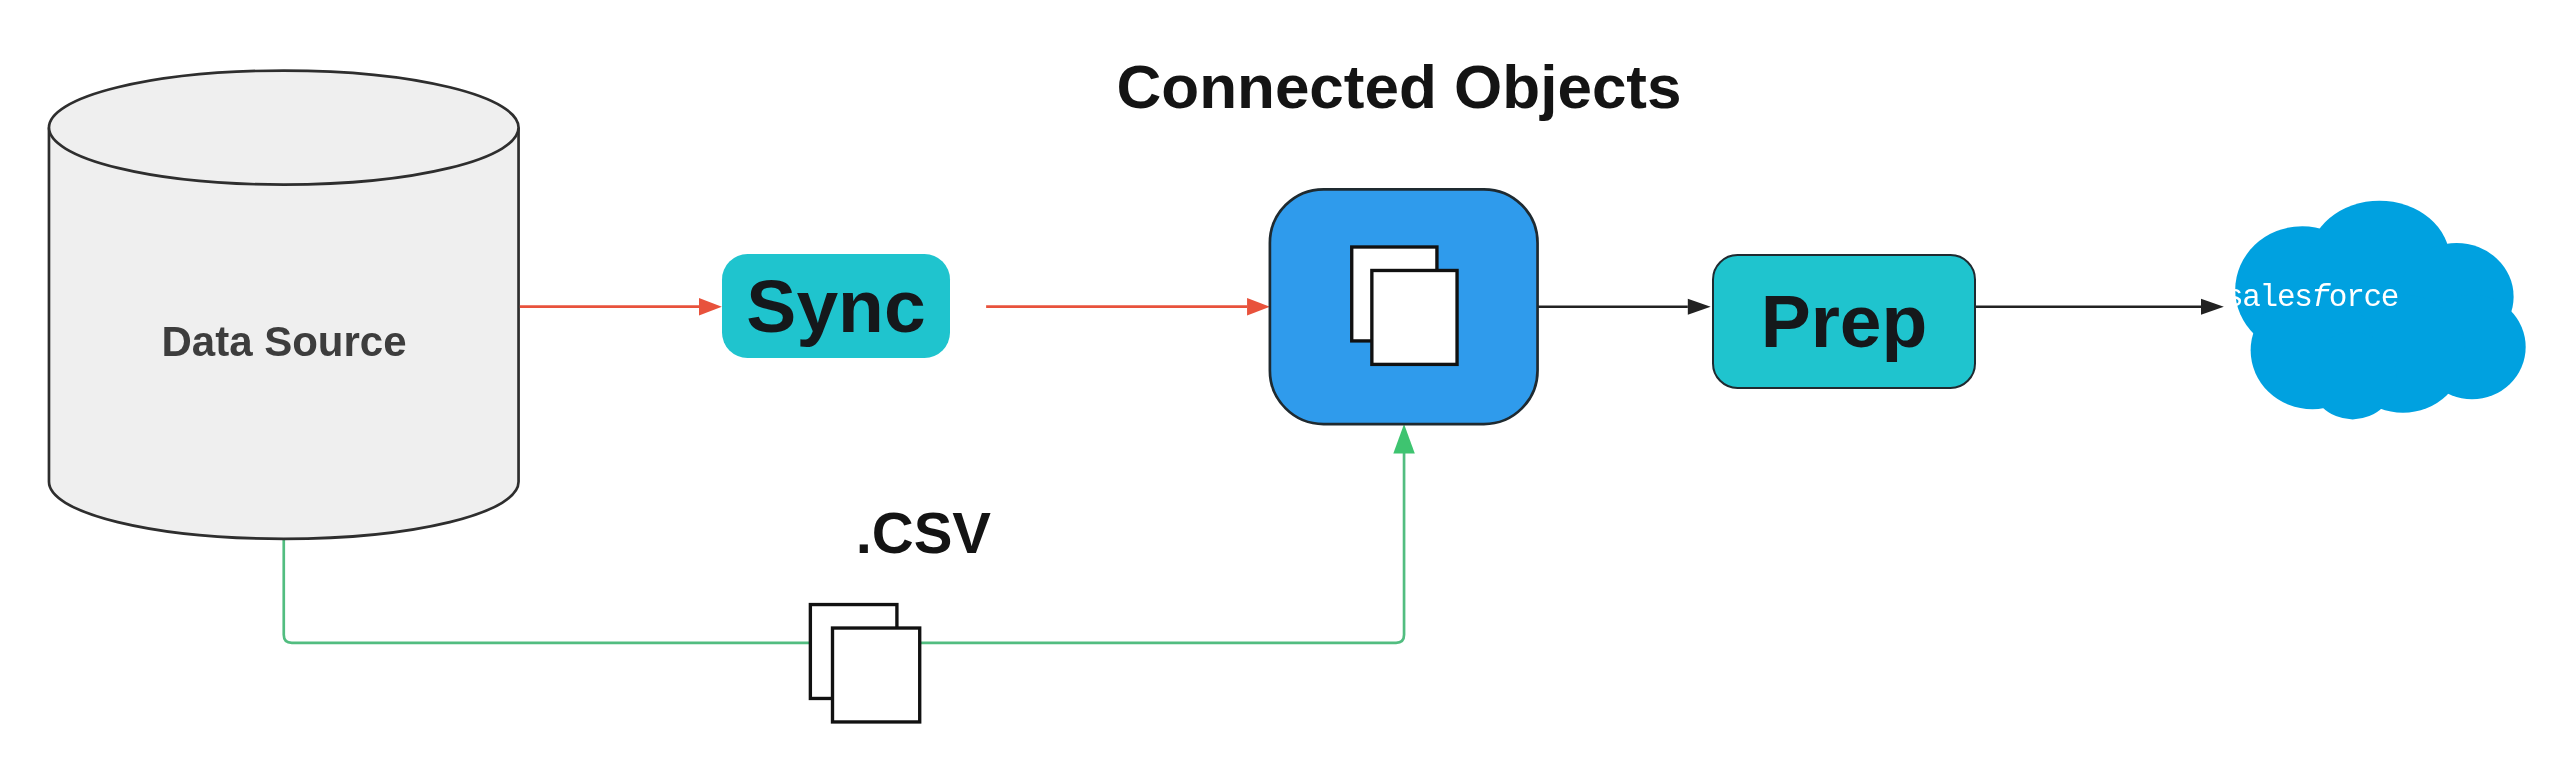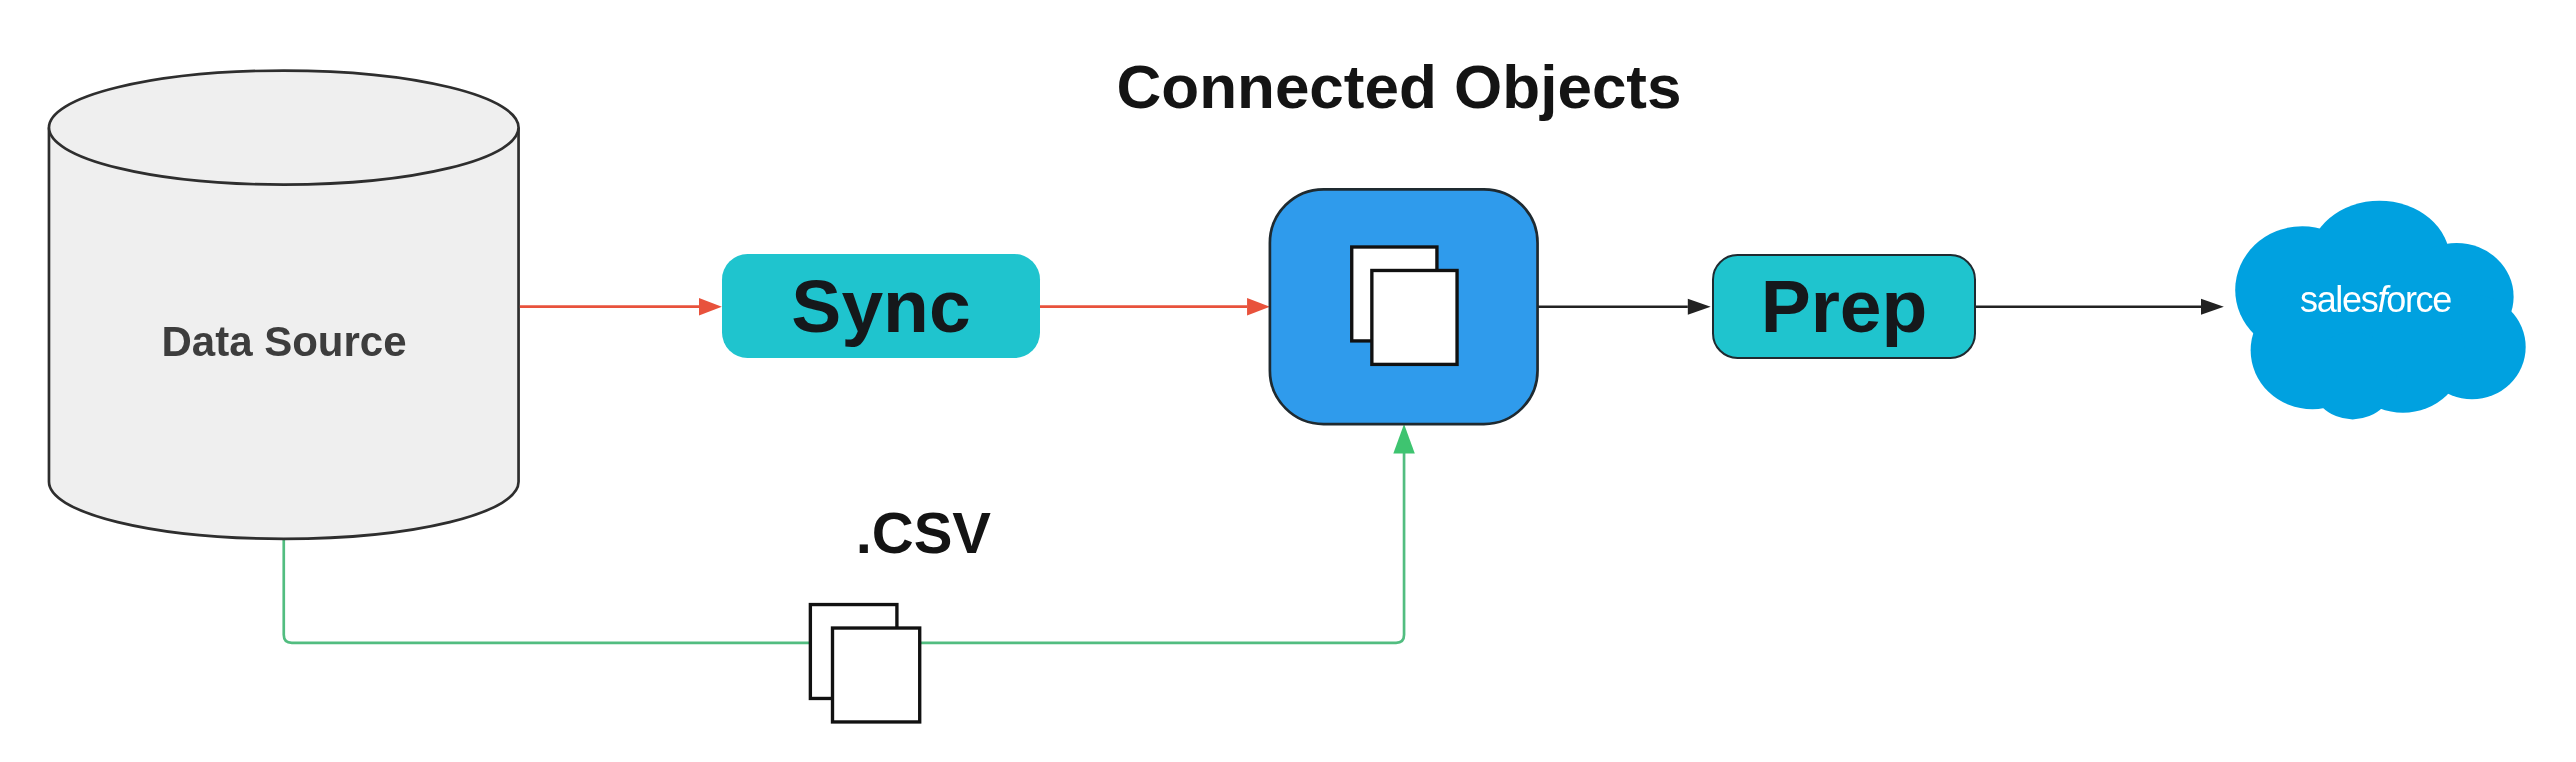--- a/index.html
+++ b/index.html
@@ -23,22 +23,22 @@
          white-space:nowrap;line-height:1;}
   .title{font-size:62px;}
   .ds-label{font-size:42px;color:var(--text-gray);}
   .csv-label{font-size:58px;text-align:right;}
 
   .pill{position:absolute;display:flex;align-items:center;justify-content:center;
         background:var(--teal);border-radius:25.5px;box-sizing:border-box;
         font-weight:bold;font-size:75px;color:#15181b;line-height:1;}
   #prep-node{border:2.7px solid var(--node-border);}
 
-  .sf-word{position:absolute;text-align:center;color:var(--text-white);
-           font-size:36px;letter-spacing:-1.3px;line-height:1;font-weight:normal;}
+  .sf-word{position:absolute;color:var(--text-white);
+           font-size:31px;letter-spacing:-1.3px;line-height:1;font-weight:normal;font-family:Liberation Mono, monospace;}
   .sf-word i{font-style:italic;}
 </style>
 </head>
 <body>
 
 <div id="stage">
 
   <svg class="canvas" width="2576" height="763" viewBox="0 0 3840 1137">
 
     <path class="green-line" d="M423,803 L423,946 Q423,958 435,958 L2081,958 Q2093,958 2093,946 L2093,674"></path>
@@ -78,25 +78,25 @@
       <ellipse class="sf-lobe" cx="265" cy="245" rx="92" ry="88"></ellipse>
       <ellipse class="sf-lobe" cx="130" cy="240" rx="92" ry="88"></ellipse>
       <ellipse class="sf-lobe" cx="190" cy="278" rx="65" ry="65"></ellipse>
     </g>
   </svg>
 
   <div class="label title" style="left:1097px;top:56px;width:604px;">Connected Objects</div>
 
   <div class="label ds-label" style="left:83px;top:321px;width:402px;">Data Source</div>
 
-  <div class="pill" id="sync-node" style="left:722px;top:254px;width:318px;height:104px;">
+  <div class="pill" id="sync-node" style="left:722px;top:254px;width:228px;height:104px;">
     <span>Sync</span>
   </div>
 
-  <div class="pill" id="prep-node" style="left:1712px;top:254px;width:264px;height:105px;">
+  <div class="pill" id="prep-node" style="left:1712px;top:254px;width:264px;height:135px;">
     <span>Prep</span>
   </div>
 
   <div class="label csv-label" style="left:723px;top:504px;width:268px;">.CSV</div>
 
   <div class="sf-word" style="left:2225px;top:282px;width:301px;">
     <span>sales</span><i>f</i><span>orce</span>
   </div>
 
 </div>

